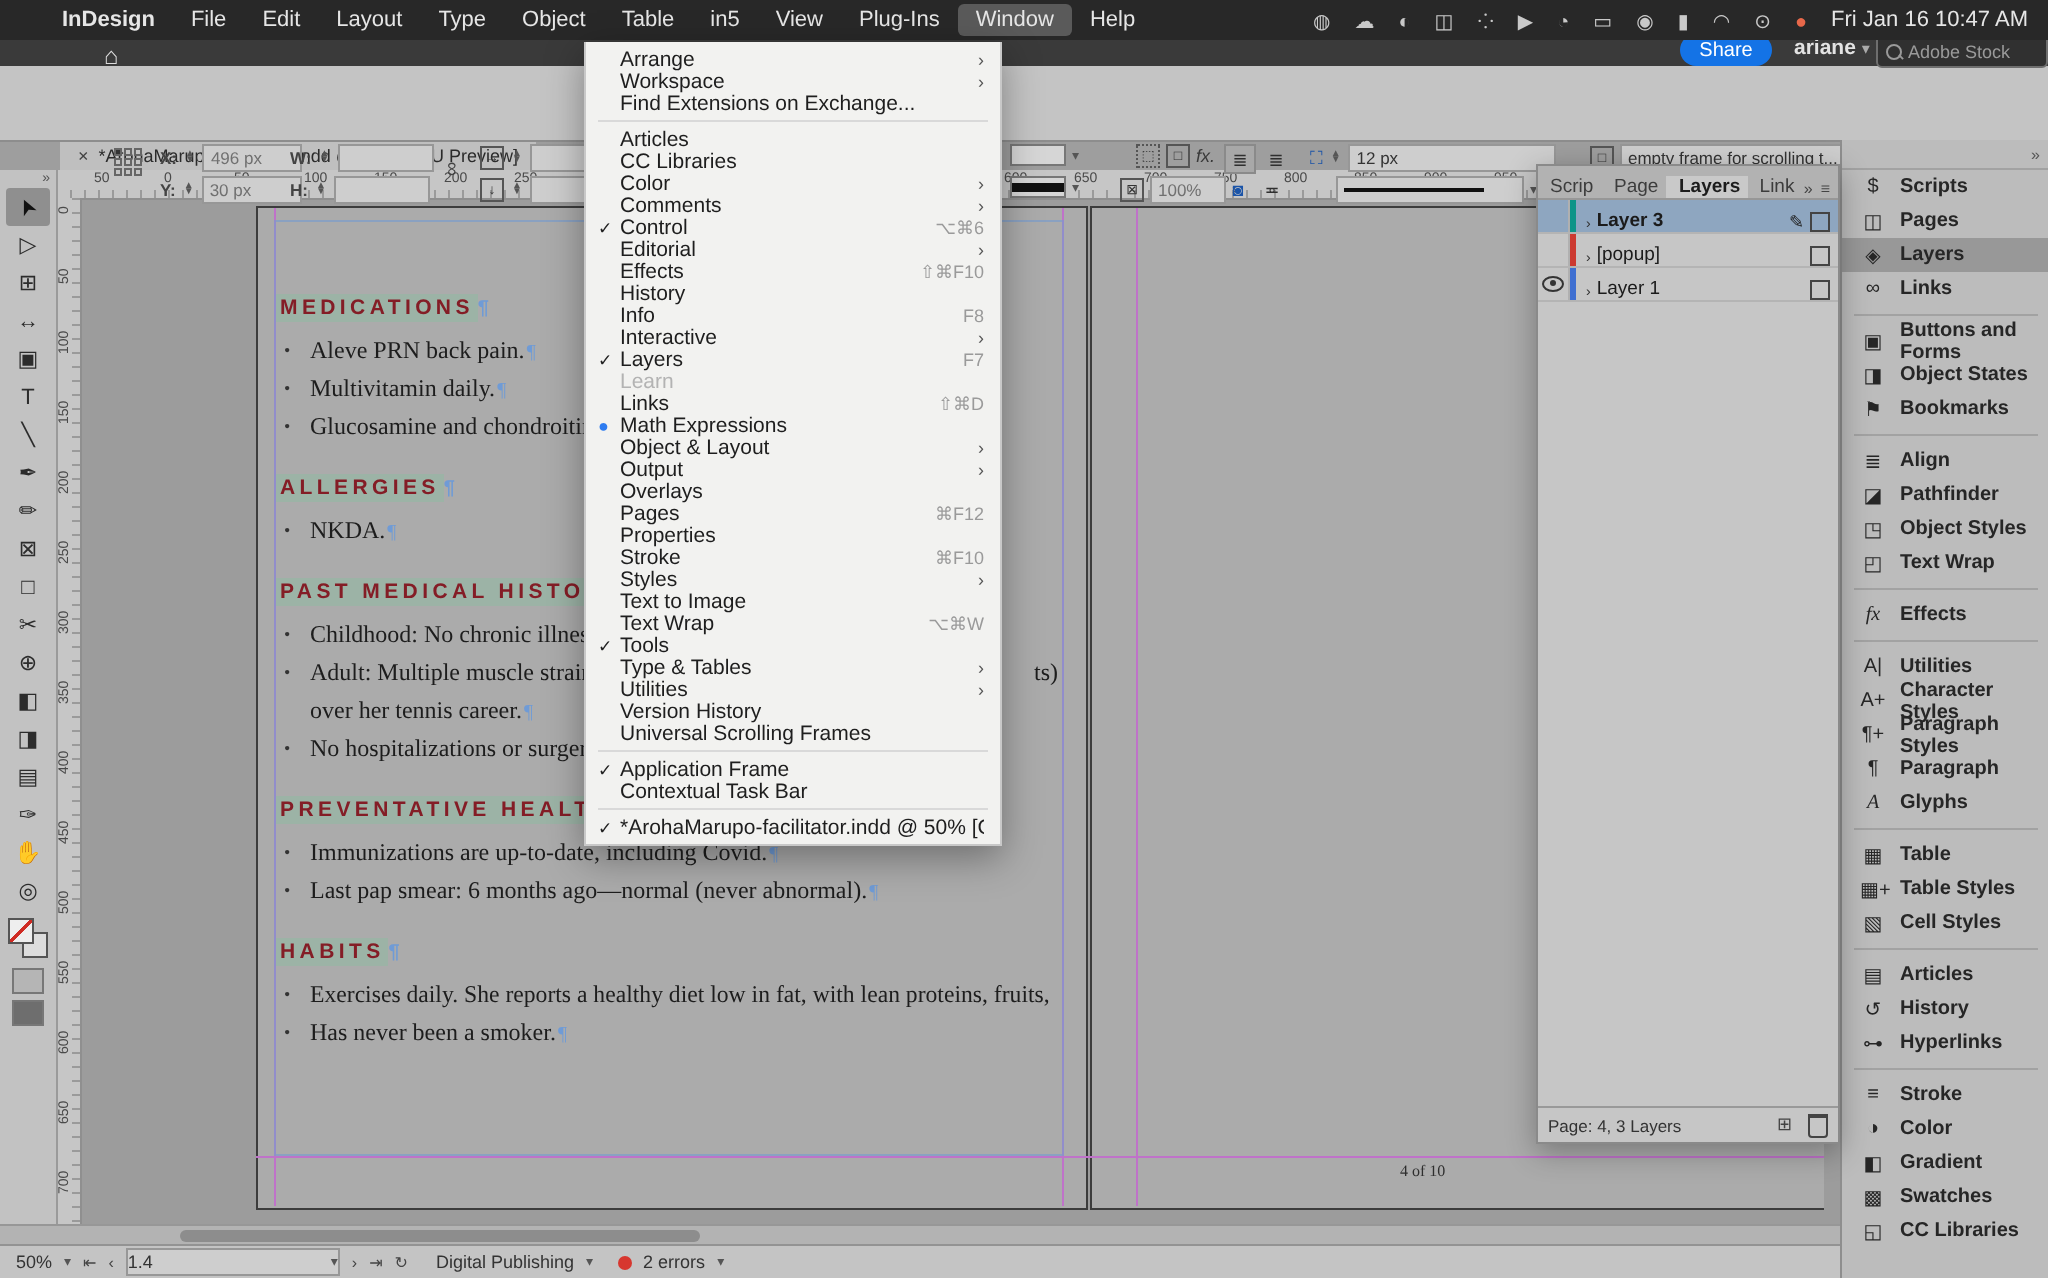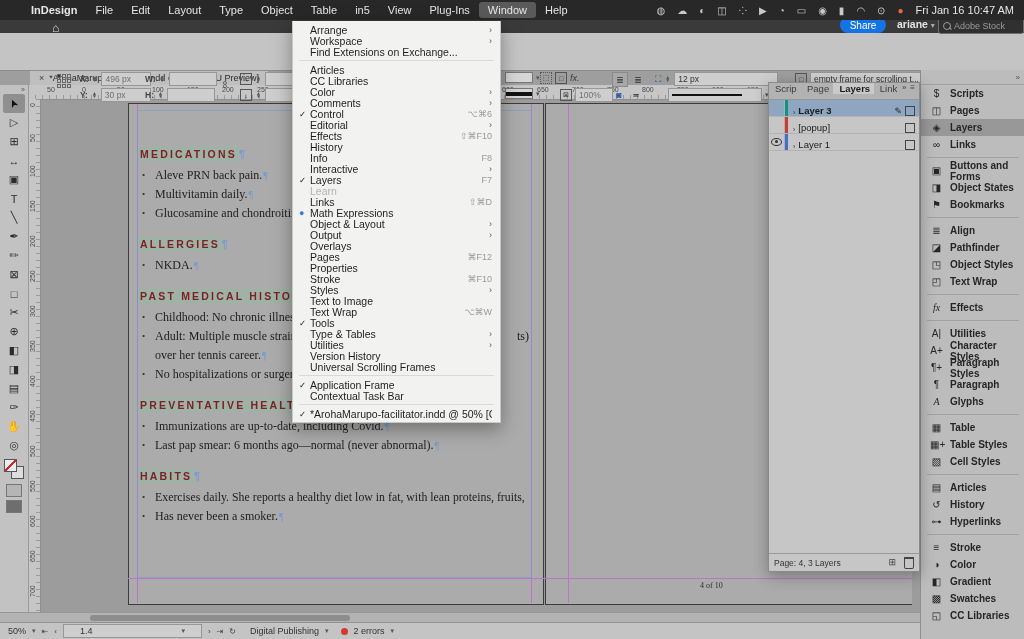--- a/index.html
+++ b/index.html
@@ -101,39 +101,39 @@
   .dh .pil{color:#6f9bd6;letter-spacing:0;font-size:10px;}
   #pageno{position:absolute;font-family:"Liberation Serif",serif;font-size:8px;color:#2e2e2e;}
   
   #hscroll{position:absolute;left:0;top:612px;width:920px;height:10px;background:#b3b3b3;
            border-top:1px solid #979797;z-index:3;}
   #hscroll .thumb{position:absolute;left:90px;top:2px;width:260px;height:6px;background:#8d8d8d;border-radius:3px;}
   #statusbar{position:absolute;left:0;top:622px;width:920px;height:17px;background:#c4c4c4;
              border-top:1px solid #939393;display:flex;align-items:center;font-size:9px;color:#333;
              z-index:3;gap:6px;padding-left:8px;box-sizing:border-box;}
   #statusbar .fld{background:#cecece;border:1px solid #979797;height:12px;display:flex;
-                  align-items:center;padding:0 16px;gap:18px;}
+                  align-items:center;padding:0 0;gap:18px;}
   #statusbar .nav{color:#444;font-size:8px;}
   .errdot{width:7px;height:7px;border-radius:50%;background:#d7372f;display:inline-block;}
   
   #winmenu{position:absolute;left:292px;top:21px;width:207px;background:#f2f2f0;z-index:70;
            border:1px solid #c8c8c8;border-top:none;box-shadow:0 6px 18px rgba(0,0,0,.35);
            padding:3px 0;font-size:10.5px;color:#1e1e1e;}
   .wm-row{height:11px;display:flex;align-items:center;padding:0 8px 0 6px;}
   .wm-row .chk{width:11px;flex:none;font-size:8.5px;color:#222;}
   .wm-row .chk .dot{color:#2e7cf0;font-size:9px;}
   .wm-row .lab{flex:1;white-space:nowrap;overflow:hidden;}
   .wm-row .lab.dis{color:#b3b3b3;}
   .wm-row .sc{color:#9a9a9a;font-size:9px;}
   .wm-row .sub{color:#555;font-size:9px;}
   .wm-sep{height:1px;background:#d9d9d9;margin:3px 6px;}
   
   #layerspanel{position:absolute;left:768px;top:82px;width:150px;height:488px;background:#c6c6c6;
                border:1px solid #8a8a8a;z-index:40;box-shadow:0 4px 14px rgba(0,0,0,.3);font-size:9.5px;}
-  #lp-tabs{height:16px;background:#b2b2b2;display:flex;align-items:flex-start;color:#3c3c3c;
+  #lp-tabs{height:16px;background:#b2b2b2;display:flex;align-items:flex-end;color:#3c3c3c;
            border-bottom:1px solid #979797;}
   #lp-tabs .t{padding:0 6px;display:flex;align-items:center;white-space:nowrap;overflow:hidden;}
   #lp-tabs .t.on{background:#c9c9c9;font-weight:bold;color:#1c1c1c;}
   #lp-tabs .ctr{margin-left:auto;display:flex;align-items:center;gap:4px;padding-right:4px;
                 font-size:8px;color:#444;}
   .lrow{height:16px;display:flex;align-items:flex-end;border-bottom:1px solid #b4b4b4;position:relative;}
   .lrow.sel{background:#8ea6c0;}
   .lrow .eyec{width:15px;height:100%;border-right:1px solid #b0b0b0;display:flex;align-items:center;
               justify-content:center;flex:none;}
   .eye{width:9px;height:6px;border:1px solid #333;border-radius:50%;position:relative;}
@@ -231,21 +231,21 @@
       <span class="chev">▾</span>
   </div>
   <div class="cp-row" style="left:505px;top:39px">
     <span class="swatch"></span>
       <span class="chev">▾</span>
   </div>
   <div class="cp-row" style="left:505px;top:55px">
     <span class="swatch stroke"></span>
       <span class="chev">▾</span>
   </div>
-  <div class="cp-row" style="left:540px;top:39px">
+  <div class="cp-row" style="left:568px;top:39px">
     <span class="boxic" style="border-style:dotted">⬚</span>
     <span class="boxic">□</span>
     <span style="font-style:italic;font-size:9px">fx.</span>
   </div>
   <div class="cp-row" style="left:560px;top:55px">
     <span class="boxic">⊠</span>
     <span class="fld" style="width:30px">100%</span>
       <span class="chev">›</span>
   </div>
   <div class="cp-row" style="left:612px;top:39px">

